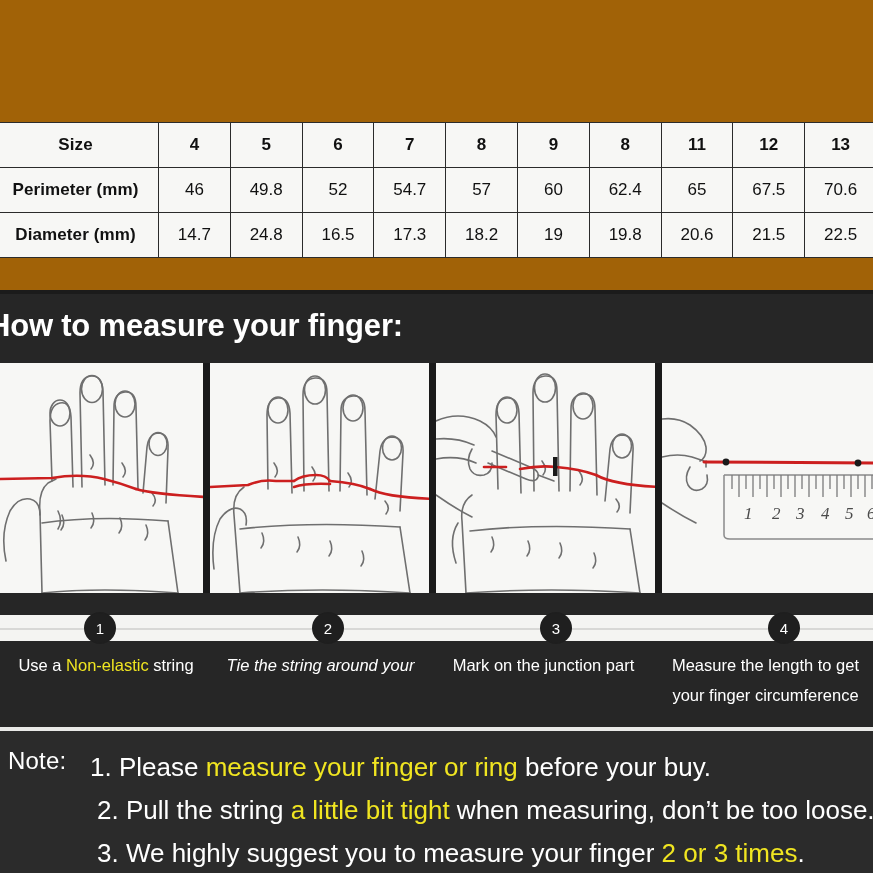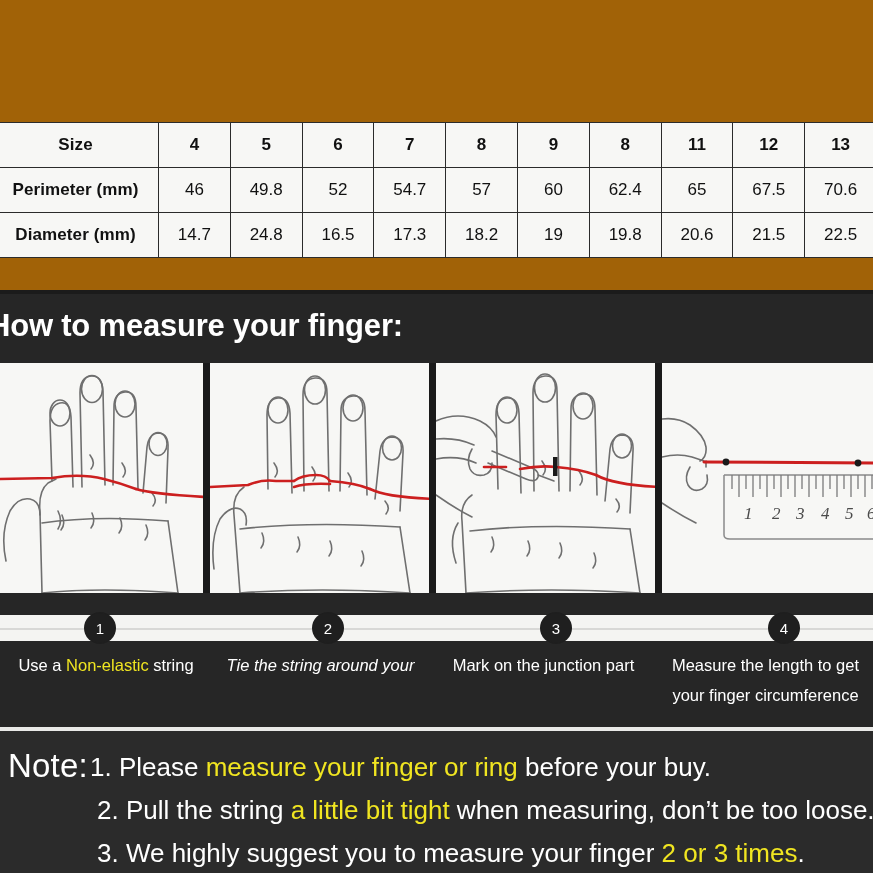--- a/index.html
+++ b/index.html
@@ -194,21 +194,21 @@
     top: 441px;
     width: 873px;
     height: 142px;
     background: #2b2b2b;
   }
   .note-label {
     position: absolute;
     left: 8px;
     top: 16px;
     color: #ffffff;
-    font-size: 33px;
+    font-size: 24px;
     letter-spacing: .2px;
   }
   .note-lines {
     position: absolute;
     left: 90px;
     top: 15px;
     width: 780px;
   }
   .note-line {
     color: #ffffff;

